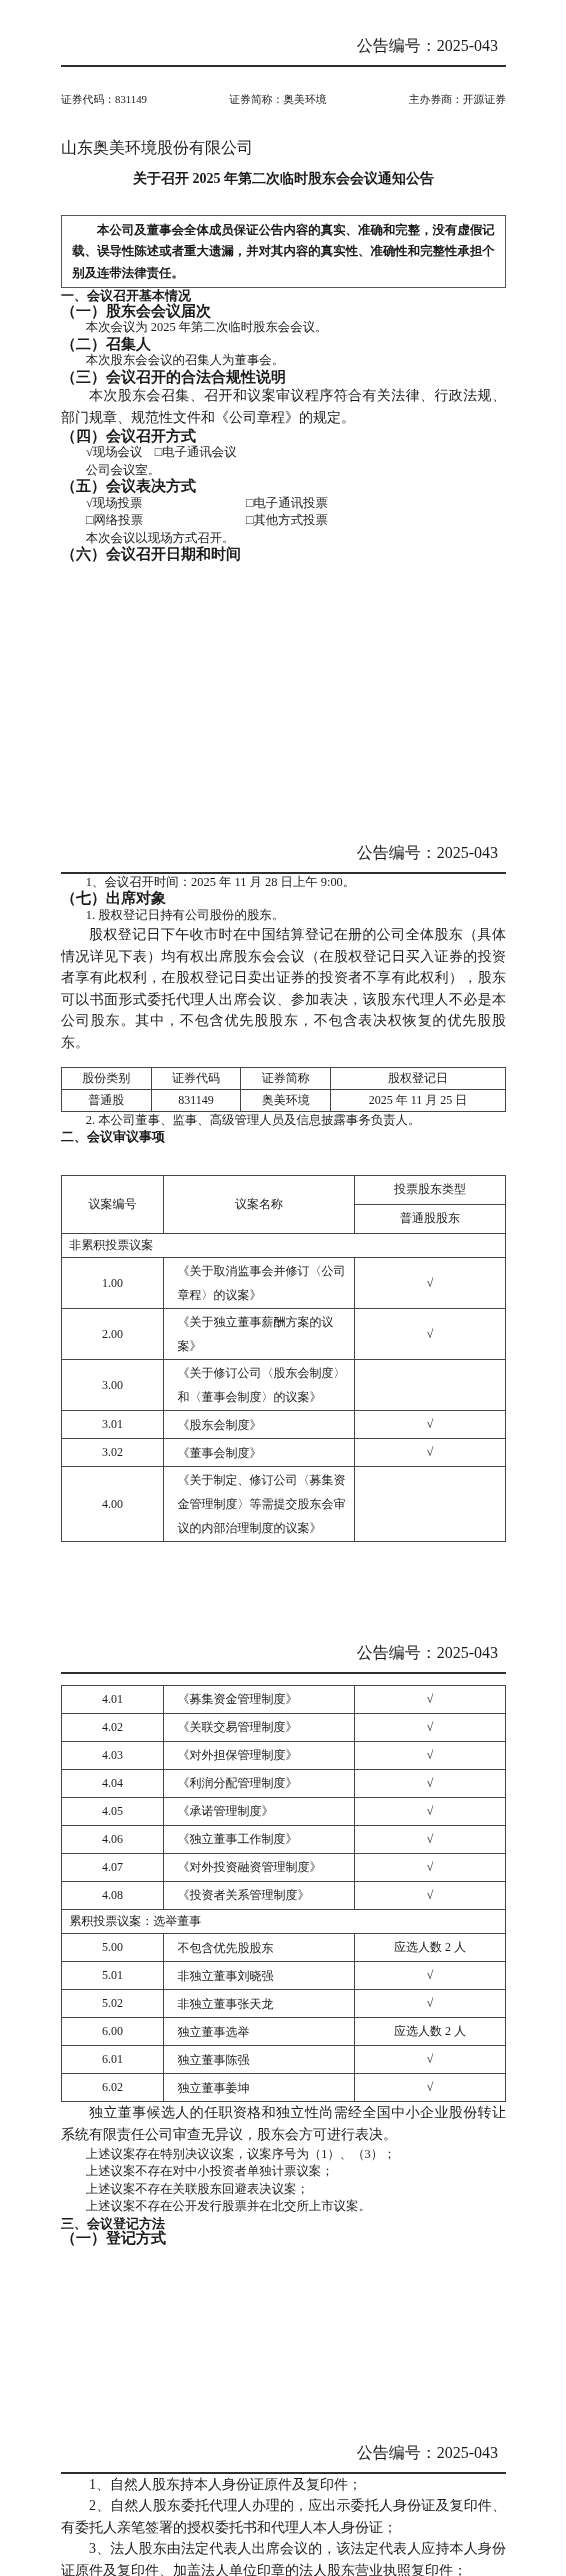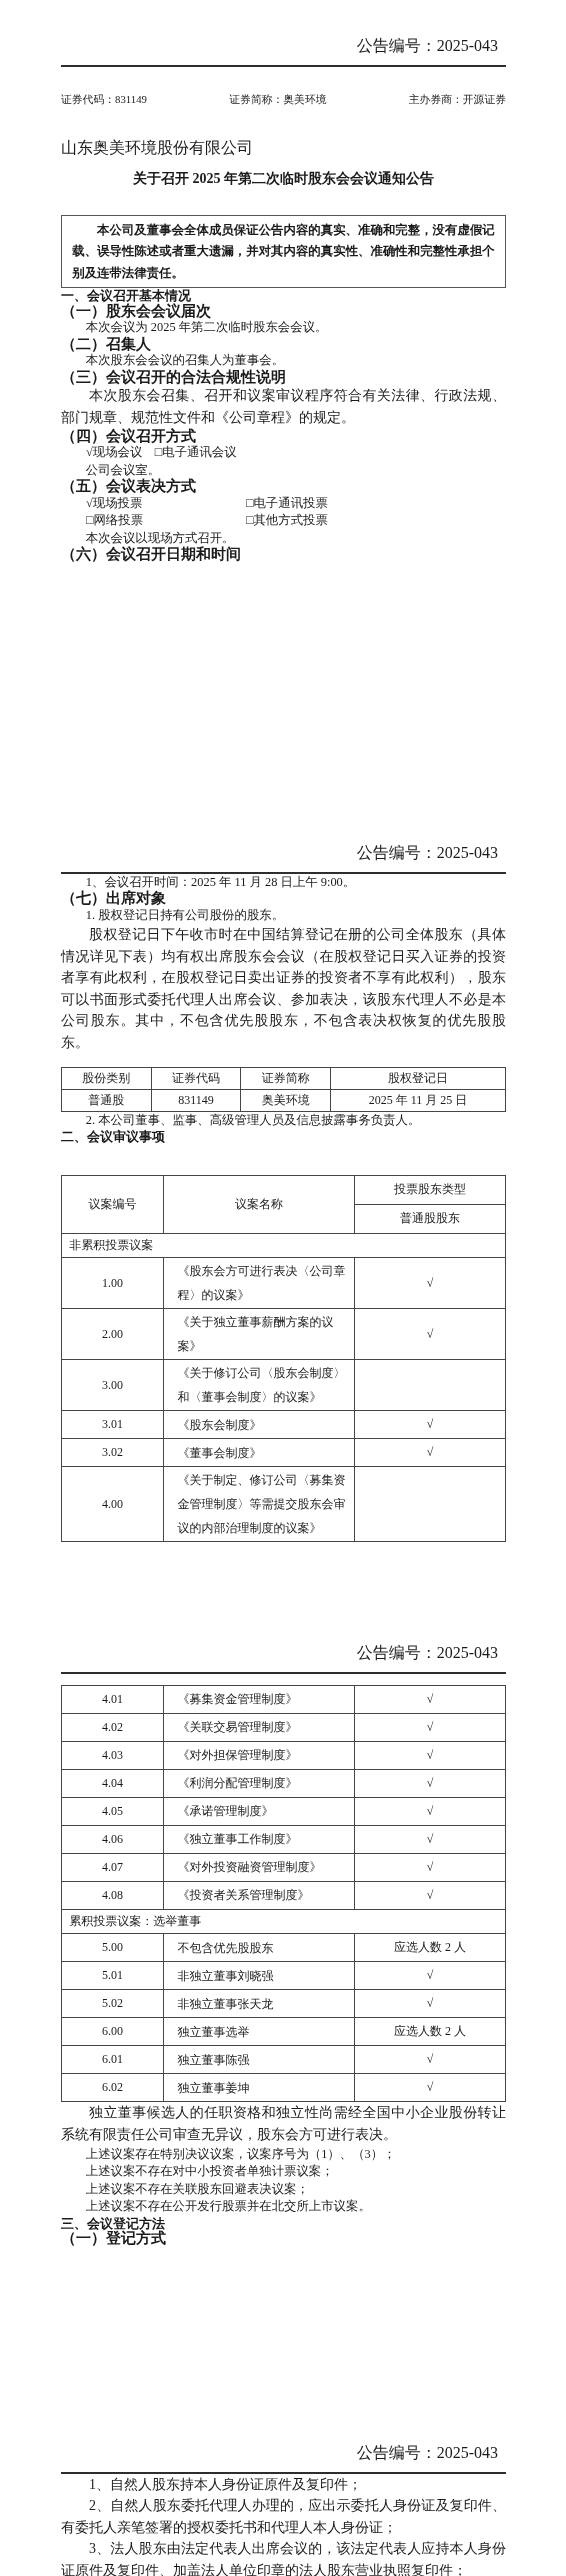--- a/index.html
+++ b/index.html
@@ -147,21 +147,21 @@
         </tr>
       </thead>
       <tbody>
         <tr>
           <td class="group" colspan="3">非累积投票议案</td>
         </tr>
       </tbody>
       <tbody id="motions-rows-p2">
           <tr>
             <td class="c-no">1.00</td>
-            <td class="c-name">《股东会方可进行表决〈公司章程〉的议案》</td>
+            <td class="c-name">《关于取消监事会并修订〈公司章程〉的议案》</td>
             <td class="c-vote">√</td>
           </tr>
           <tr>
             <td class="c-no">2.00</td>
             <td class="c-name">《关于独立董事薪酬方案的议案》</td>
             <td class="c-vote">√</td>
           </tr>
           <tr>
             <td class="c-no">3.00</td>
             <td class="c-name">《关于修订公司〈股东会制度〉和〈董事会制度〉的议案》</td>

